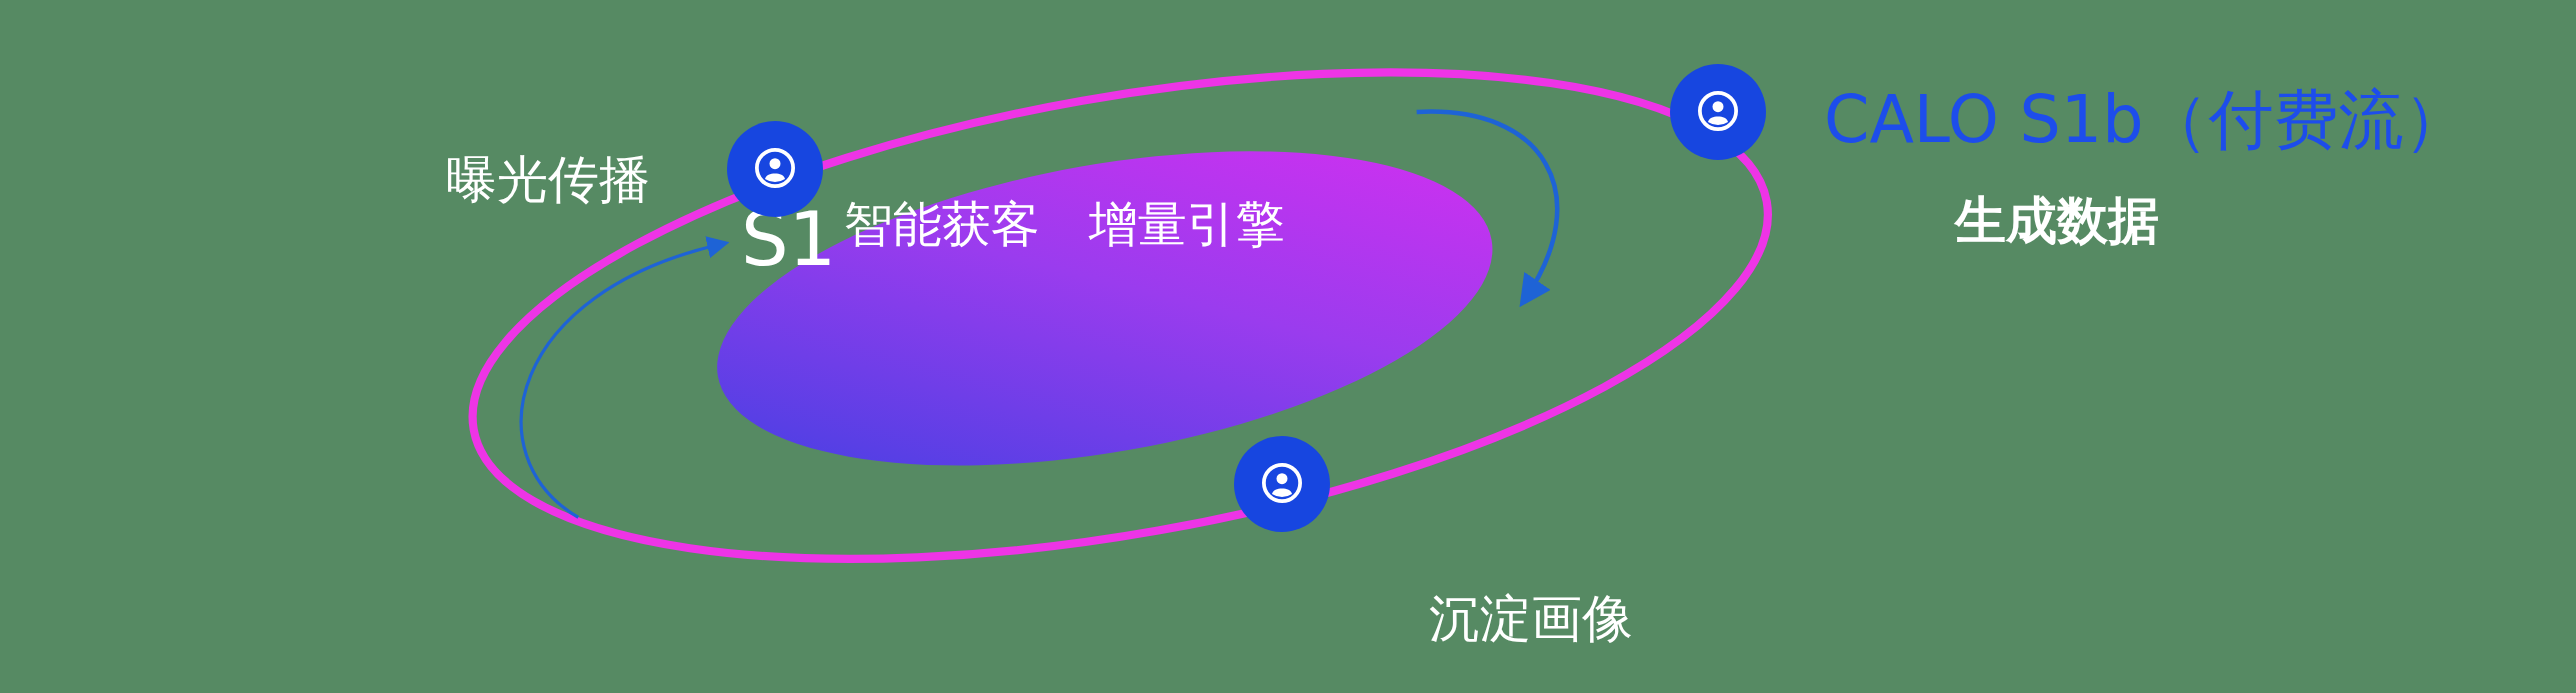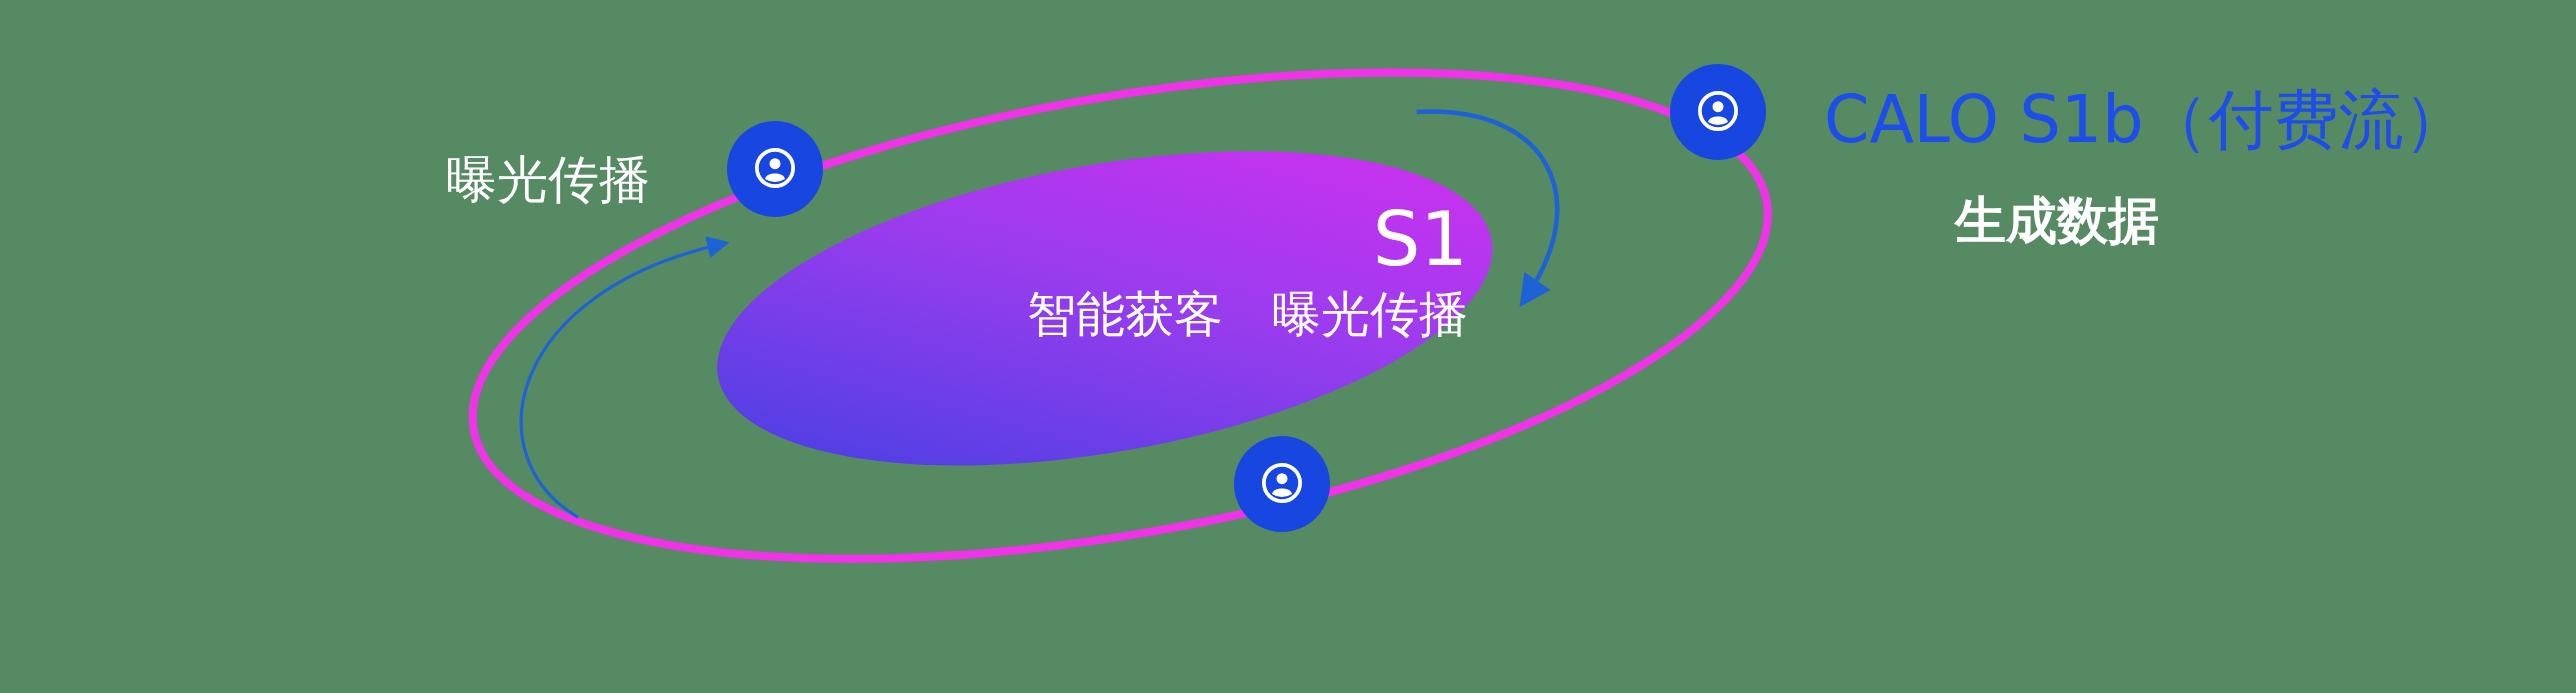--- a/index.html
+++ b/index.html
@@ -39,22 +39,21 @@
     font-weight: 400;
     white-space: pre;
     line-height: 1.1;
   }
   .core-text {
     position: absolute;
     left: 741px;
     top: 198px;
     width: 727px;
     display: flex;
-    flex-direction: column;
-    align-items: flex-end;
+    align-items: flex-start;
     gap: 7.3px;
     color: #ffffff;
     text-align: center;
   }
   .core-title {
     font-size: 75px;
     font-weight: 500;
     line-height: 1.1;
   }
   .core-subtitle {
@@ -109,21 +108,21 @@
 
     <ellipse cx="1215" cy="339" rx="432" ry="158" fill="url(#coreGrad)" transform="rotate(-10 1215 339)"></ellipse>
 
     <path d="M1558 123 C 1700 115, 1755 215, 1677 329" fill="none" stroke="#1e63d6" stroke-width="5" marker-end="url(#arrowHead)"></path>
 
     <path d="M636 569 C 520 500, 560 320, 795 268" fill="none" stroke="#1e63d6" stroke-width="3.5" marker-end="url(#arrowHead)"></path>
   </svg>
 
   <div class="core-text">
     <div class="core-title">S1</div>
-    <div class="core-subtitle">智能获客　曝光传播</div>
+    <div class="core-subtitle">智能获客　增量引擎</div>
   </div>
 
   <div class="node node-s1a">
     <span>
       <svg viewBox="0 0 48 48">
         <circle cx="24" cy="24" r="14.5" fill="none" stroke="#ffffff" stroke-width="3"></circle>
         <circle cx="24" cy="20.5" r="4.4" fill="#ffffff"></circle>
         <path d="M16 32.8 C17.2 27 30.8 27 32 32.8 A14.5 14.5 0 0 1 16 32.8 Z" fill="#ffffff"></path>
       </svg>
     </span>
@@ -147,15 +146,16 @@
         <path d="M16 32.8 C17.2 27 30.8 27 32 32.8 A14.5 14.5 0 0 1 16 32.8 Z" fill="#ffffff"></path>
       </svg>
     </span>
   </div>
 
   <div class="label-white sub-s1a">曝光传播</div>
 
   <div class="label-blue lbl-s1b">CALO S1b（付费流）</div>
   <div class="label-white sub-s1b">生成数据</div>
 
+  <div class="label-white sub-s1c">沉淀画像</div>
 
 </div>
 
 
 </body></html>

